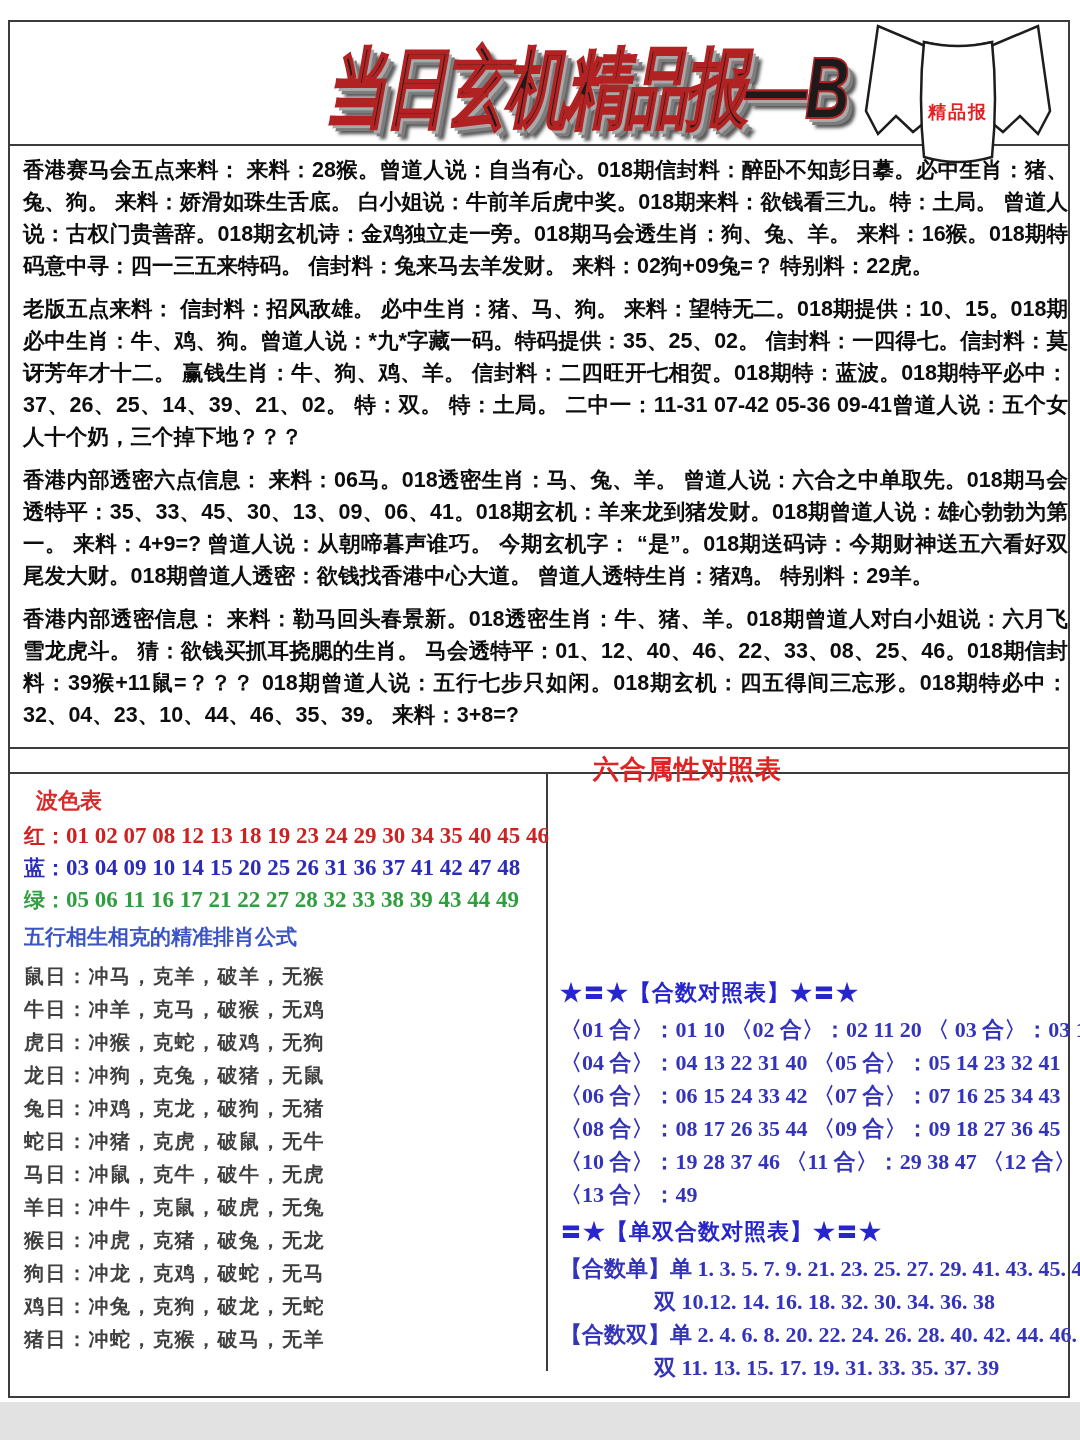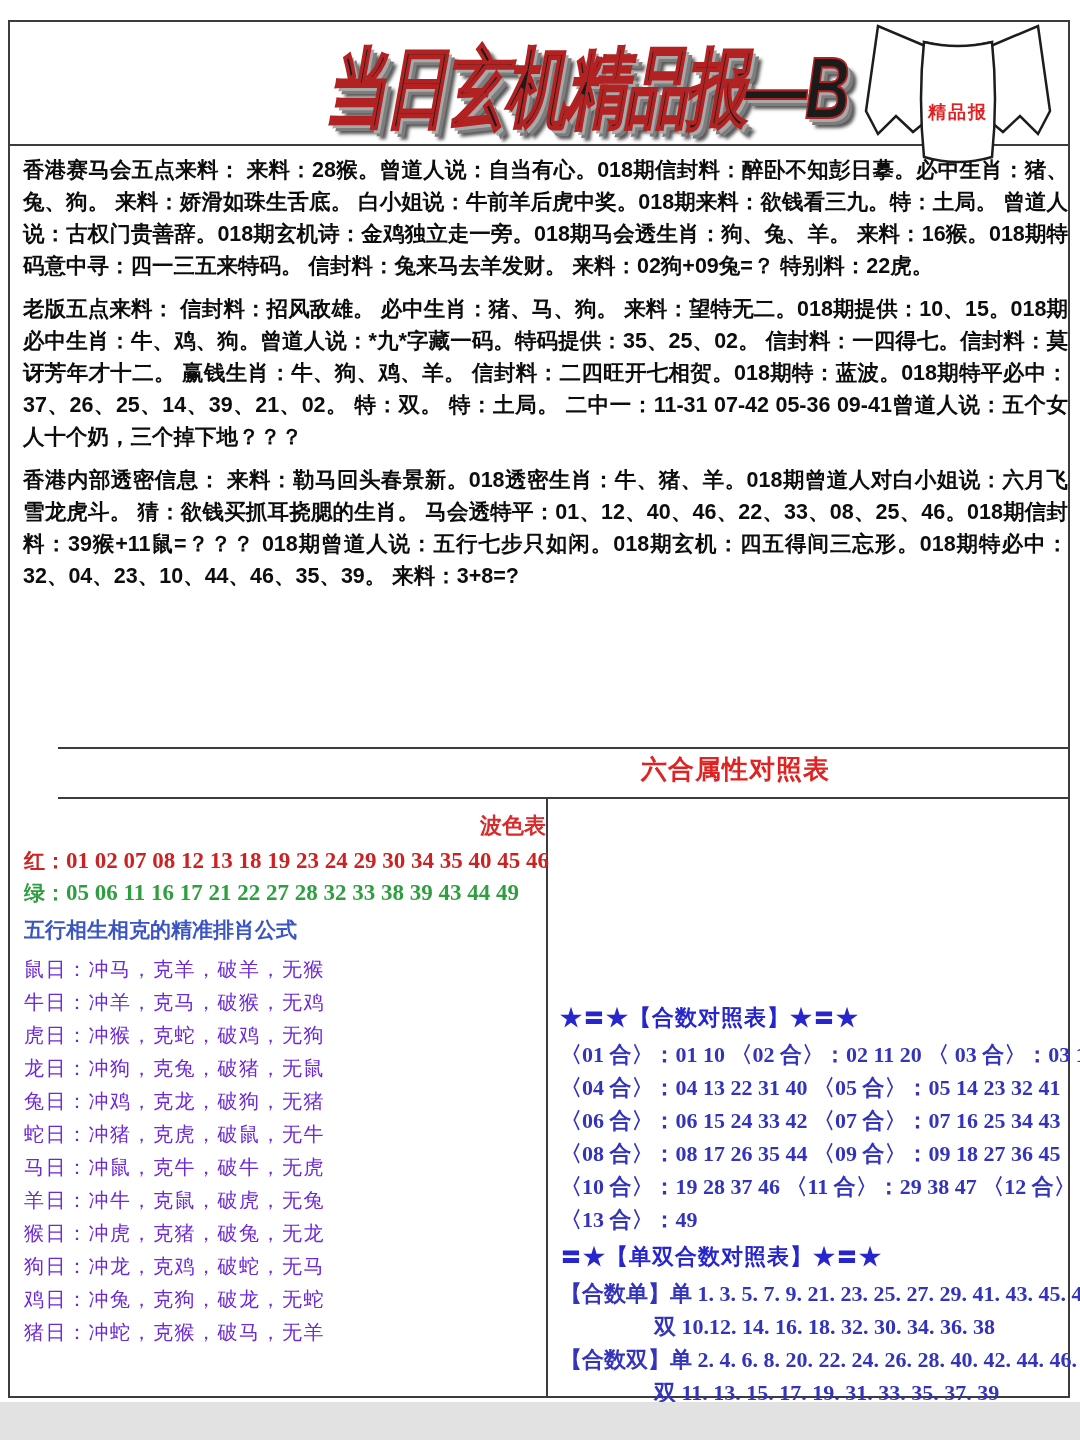--- a/index.html
+++ b/index.html
@@ -32,37 +32,37 @@
     color:#e02222; font-size:18px; font-weight:bold; letter-spacing:2px;
   }
   
   .paragraphs { height:601px; padding:8px 0 0 13px; }
   .paragraphs p {
     font-size:21.5px; font-weight:bold; color:#0d0d0d;
     line-height:32px; text-align:justify; margin-bottom:11px;
   }
   
   .section-bar {
-    height:52px; border-top:2px solid #3c3c3c; border-bottom:2px solid #3c3c3c;
-    line-height:40px; padding-left:583px;margin-left:48px;
+    height:27px; border-top:2px solid #3c3c3c; border-bottom:2px solid #3c3c3c;
+    line-height:40px; padding-left:583px;
   }
   .section-bar span { color:#e02222; font-size:26px; font-weight:bold; letter-spacing:1px; }
   
   .columns { display:flex; height:597px; }
   .col-left { width:538px; border-right:2px solid #3c3c3c; padding:8px 0 0 14px; }
   .col-right { flex:1; padding:204px 0 0 12px; }
-  .bose-title { color:#d92b2b; font-size:22px; font-weight:bold; padding-left:12px; height:38px; line-height:38px;text-align:right; }
+  .bose-title { color:#d92b2b; font-size:22px; font-weight:bold; padding-left:12px; height:38px; line-height:38px; }
   .wave-row { font-size:23px; font-weight:bold; line-height:32px; height:32px;
               font-family:"Liberation Serif", serif; white-space:nowrap; }
   .wave-row .lbl { font-family:"Liberation Sans", sans-serif; font-size:21px; }
   .wave-red   { color:#cc2222; }
   .wave-blue  { color:#2c2cbb; }
   .wave-green { color:#2f9e3f; }
   .formula-title { color:#3c55c5; font-size:21px; font-weight:bold; margin:7px 0 9px 0; }
-  .zodiac-row { color:#6d28d9; font-size:20px; font-weight:normal; line-height:33px; height:33px; letter-spacing:1.5px; }
+  .zodiac-row { color:#404040; font-size:20px; font-weight:bold; line-height:33px; height:33px; letter-spacing:1.5px; }
   .hs-title, .ds-title { color:#2626cc; font-size:22px; font-weight:bold; margin-bottom:5px; letter-spacing:1px; }
   .ds-title { margin-top:6px; }
   .hs-row, .ds-row {
     color:#3434bb; font-size:22px; font-weight:bold; line-height:33px; height:33px;
     font-family:"Liberation Serif", serif; white-space:nowrap;
   }
   .indent { padding-left:94px; }
 </style>
 </head>
 <body>
@@ -80,34 +80,38 @@
           <path d="M134,26 L108,31 L125,50 Z" fill="#b9b9b9" stroke="#1d1d1d" stroke-width="2"></path>
           <path d="M66,26 Q60,82 66,141 Q100,151 134,141 Q140,82 134,26 Q100,34 66,26 Z" fill="#ffffff" stroke="#1d1d1d" stroke-width="2.5"></path>
         </svg>
         <div class="badge">精品报</div>
       </div>
     </div>
 
     <div class="paragraphs">
       <p>香港赛马会五点来料：  来料：28猴。曾道人说：自当有心。018期信封料：醉卧不知彭日摹。必中生肖：猪、兔、狗。  来料：娇滑如珠生舌底。  白小姐说：牛前羊后虎中奖。018期来料：欲钱看三九。特：土局。  曾道人说：古权门贵善辞。018期玄机诗：金鸡独立走一旁。018期马会透生肖：狗、兔、羊。  来料：16猴。018期特码意中寻：四一三五来特码。  信封料：兔来马去羊发财。  来料：02狗+09兔=？  特别料：22虎。</p>
       <p>老版五点来料：  信封料：招风敌雄。  必中生肖：猪、马、狗。  来料：望特无二。018期提供：10、15。018期必中生肖：牛、鸡、狗。曾道人说：*九*字藏一码。特码提供：35、25、02。  信封料：一四得七。信封料：莫讶芳年才十二。  赢钱生肖：牛、狗、鸡、羊。  信封料：二四旺开七相贺。018期特：蓝波。018期特平必中：37、26、25、14、39、21、02。  特：双。  特：土局。  二中一：11-31 07-42 05-36 09-41曾道人说：五个女人十个奶，三个掉下地？？？</p>
+      <p>香港内部透密六点信息：  来料：06马。018透密生肖：马、兔、羊。  曾道人说：六合之中单取先。018期马会透特平：35、33、45、30、13、09、06、41。018期玄机：羊来龙到猪发财。018期曾道人说：雄心勃勃为第一。  来料：4+9=?  曾道人说：从朝啼暮声谁巧。  今期玄机字： “是”。018期送码诗：今期财神送五六看好双尾发大财。018期曾道人透密：欲钱找香港中心大道。  曾道人透特生肖：猪鸡。  特别料：29羊。</p>
       <p>香港内部透密信息：  来料：勒马回头春景新。018透密生肖：牛、猪、羊。018期曾道人对白小姐说：六月飞雪龙虎斗。  猜：欲钱买抓耳挠腮的生肖。  马会透特平：01、12、40、46、22、33、08、25、46。018期信封料：39猴+11鼠=？？？  018期曾道人说：五行七步只如闲。018期玄机：四五得间三忘形。018期特必中：32、04、23、10、44、46、35、39。  来料：3+8=?</p>
     </div>
 
     <div class="section-bar">
       <span>六合属性对照表</span>
     </div>
 
     <div class="columns">
 
       <div class="col-left">
         <div class="bose-title">波色表</div>
 
         <div class="wave-row wave-red">
           <span class="lbl">红：</span><span>01 02 07 08 12 13 18 19 23 24 29 30 34 35 40 45 46</span>
+        </div>
+        <div class="wave-row wave-blue">
+          <span class="lbl">蓝：</span><span>03 04 09 10 14 15 20 25 26 31 36 37 41 42 47 48</span>
         </div>
         <div class="wave-row wave-green">
           <span class="lbl">绿：</span><span>05 06 11 16 17 21 22 27 28 32 33 38 39 43 44 49</span>
         </div>
 
         <div class="formula-title">五行相生相克的精准排肖公式</div>
 
         <div class="zodiac-row">鼠日：冲马，克羊，破羊，无猴</div>
         <div class="zodiac-row">牛日：冲羊，克马，破猴，无鸡</div>
         <div class="zodiac-row">虎日：冲猴，克蛇，破鸡，无狗</div>

